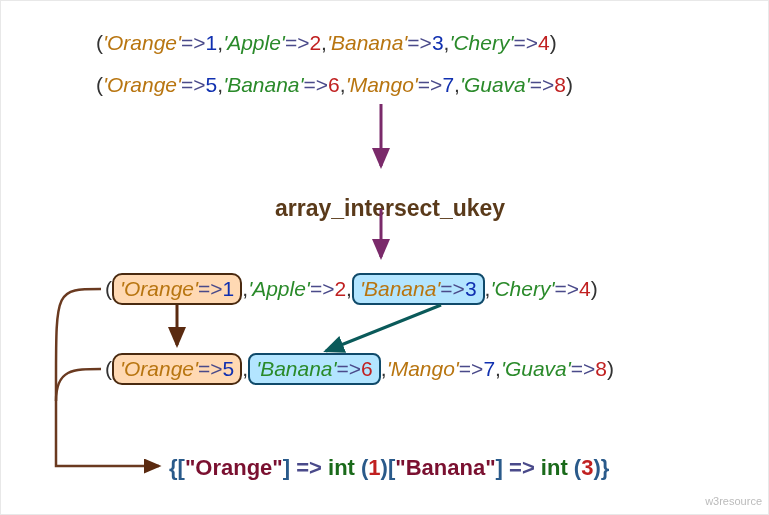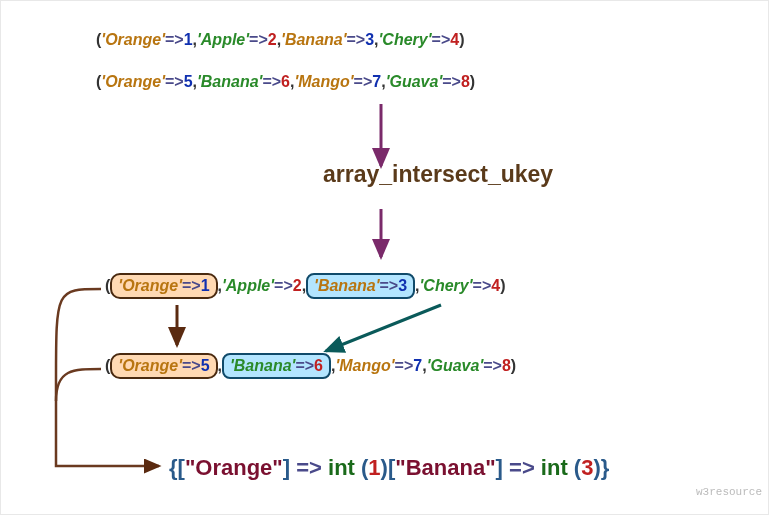--- a/index.html
+++ b/index.html
@@ -8,22 +8,22 @@
     height: 515px;
     background: #fff;
     font-family: "Trebuchet MS", "Lucida Sans", Verdana, sans-serif;
     position: relative;
     overflow: hidden;
     border: 1px solid #e8e8e8;
   }
   .row {
     position: absolute;
     white-space: nowrap;
-    font-size: 16px;
-    font-weight: bold;
+    font-size: 21px;
+    font-weight: normal;
   }
   .paren, .comma { color: #333; }
   .key  { font-style: italic; }
   .arrow-sym { color: #4a4a8a; }
   .val  { }
   .fn-name {
     position: absolute;
     font-size: 23px;
     font-weight: bold;
     color: #5a3a1a;
@@ -41,41 +41,40 @@
     font-size: 22px;
     font-weight: bold;
   }
   .result .brkt { color: #2a5a8a; }
   .result .quote-key { color: #7a1030; }
   .result .int  { color: #1a6a1a; }
   .result .num  { color: #c02020; }
   .attrib {
     position: absolute;
     right: 6px;
-    bottom: 16px;
+    bottom: 7px;
     font-size: 11px;
     color: #bbb;
     font-weight: normal;
-    font-family: Liberation Mono, monospace;
   }
   svg.overlay {
     position: absolute;
     left: 0; top: 0;
     width: 769px; height: 515px;
     pointer-events: none;
   }
 </style>
 </head>
 <body>
 
 <div class="row" id="rowA" style="left:95px; top:30px;"><span class="paren">(</span><span><span class="key" style="color: rgb(184, 117, 16);">'Orange'</span><span class="arrow-sym">=&gt;</span><span class="val" style="color: rgb(16, 48, 176);">1</span></span><span class="comma">,</span><span><span class="key" style="color: rgb(42, 138, 42);">'Apple'</span><span class="arrow-sym">=&gt;</span><span class="val" style="color: rgb(192, 32, 32);">2</span></span><span class="comma">,</span><span><span class="key" style="color: rgb(184, 117, 16);">'Banana'</span><span class="arrow-sym">=&gt;</span><span class="val" style="color: rgb(16, 48, 176);">3</span></span><span class="comma">,</span><span><span class="key" style="color: rgb(42, 138, 42);">'Chery'</span><span class="arrow-sym">=&gt;</span><span class="val" style="color: rgb(192, 32, 32);">4</span></span><span class="paren">)</span></div>
 
 <div class="row" id="rowB" style="left:95px; top:72px;"><span class="paren">(</span><span><span class="key" style="color: rgb(184, 117, 16);">'Orange'</span><span class="arrow-sym">=&gt;</span><span class="val" style="color: rgb(16, 48, 176);">5</span></span><span class="comma">,</span><span><span class="key" style="color: rgb(42, 138, 42);">'Banana'</span><span class="arrow-sym">=&gt;</span><span class="val" style="color: rgb(192, 32, 32);">6</span></span><span class="comma">,</span><span><span class="key" style="color: rgb(184, 117, 16);">'Mango'</span><span class="arrow-sym">=&gt;</span><span class="val" style="color: rgb(16, 48, 176);">7</span></span><span class="comma">,</span><span><span class="key" style="color: rgb(42, 138, 42);">'Guava'</span><span class="arrow-sym">=&gt;</span><span class="val" style="color: rgb(192, 32, 32);">8</span></span><span class="paren">)</span></div>
 
-<div class="fn-name" style="left:274px; top:160px;margin-left:48px;">array_intersect_ukey</div>
+<div class="fn-name" style="left:274px; top:194px;">array_intersect_ukey</div>
 
 <div class="row" id="rowAH" style="left:104px; top:272px;"><span class="paren">(</span><span class="pill pill-orange"><span class="key" style="color: rgb(184, 117, 16);">'Orange'</span><span class="arrow-sym">=&gt;</span><span class="val" style="color: rgb(16, 48, 176);">1</span></span><span class="comma">,</span><span><span class="key" style="color: rgb(42, 138, 42);">'Apple'</span><span class="arrow-sym">=&gt;</span><span class="val" style="color: rgb(192, 32, 32);">2</span></span><span class="comma">,</span><span class="pill pill-blue"><span class="key" style="color: rgb(184, 117, 16);">'Banana'</span><span class="arrow-sym">=&gt;</span><span class="val" style="color: rgb(16, 48, 176);">3</span></span><span class="comma">,</span><span><span class="key" style="color: rgb(42, 138, 42);">'Chery'</span><span class="arrow-sym">=&gt;</span><span class="val" style="color: rgb(192, 32, 32);">4</span></span><span class="paren">)</span></div>
 
 <div class="row" id="rowBH" style="left:104px; top:352px;"><span class="paren">(</span><span class="pill pill-orange"><span class="key" style="color: rgb(184, 117, 16);">'Orange'</span><span class="arrow-sym">=&gt;</span><span class="val" style="color: rgb(16, 48, 176);">5</span></span><span class="comma">,</span><span class="pill pill-blue"><span class="key" style="color: rgb(42, 138, 42);">'Banana'</span><span class="arrow-sym">=&gt;</span><span class="val" style="color: rgb(192, 32, 32);">6</span></span><span class="comma">,</span><span><span class="key" style="color: rgb(184, 117, 16);">'Mango'</span><span class="arrow-sym">=&gt;</span><span class="val" style="color: rgb(16, 48, 176);">7</span></span><span class="comma">,</span><span><span class="key" style="color: rgb(42, 138, 42);">'Guava'</span><span class="arrow-sym">=&gt;</span><span class="val" style="color: rgb(192, 32, 32);">8</span></span><span class="paren">)</span></div>
 
 <div class="result" style="left:168px; top:454px;" id="resultRow"><span class="brkt">{</span><span class="brkt">[</span><span class="quote-key">"Orange"</span><span class="brkt">]</span><span class="arrow-sym"> =&gt; </span><span class="int">int </span><span class="brkt">(</span><span class="num">1</span><span class="brkt">)</span><span class="brkt">[</span><span class="quote-key">"Banana"</span><span class="brkt">]</span><span class="arrow-sym"> =&gt; </span><span class="int">int </span><span class="brkt">(</span><span class="num">3</span><span class="brkt">)</span><span class="brkt">}</span></div>
 
 <div class="attrib">w3resource</div>
 
 <svg class="overlay">

